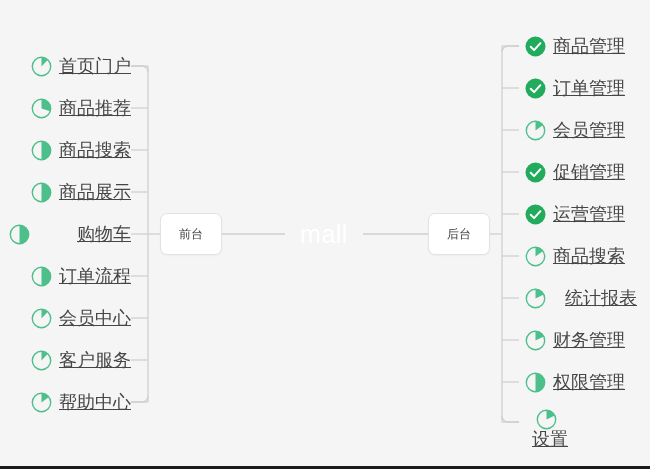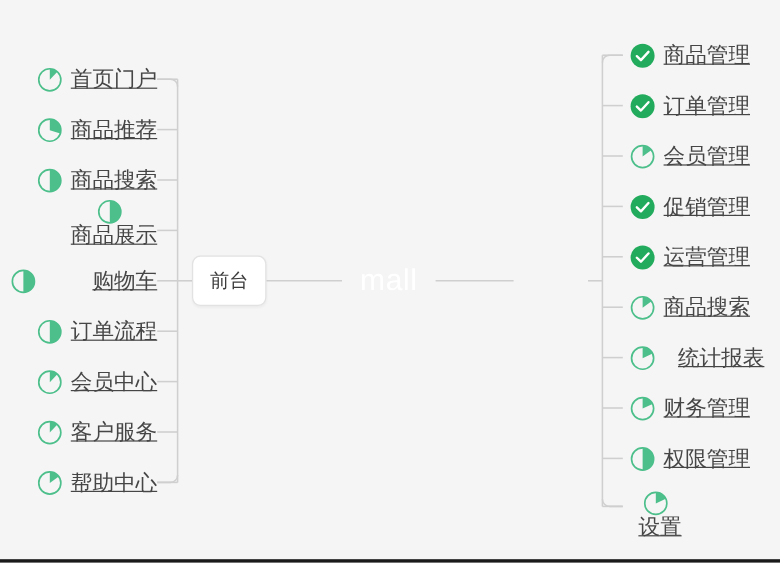--- a/index.html
+++ b/index.html
@@ -39,21 +39,21 @@
   .branch-node {
     position: absolute;
     width: 62px;
     height: 42px;
     background: #ffffff;
     border: 1px solid #e2e2e2;
     border-radius: 7px;
     display: flex;
     align-items: center;
     justify-content: center;
-    font-size: 16px;
+    font-size: 12px;
     color: #3c3c3c;
     box-sizing: border-box;
     box-shadow: 0 1px 2px rgba(0,0,0,0.04);
   }
   #branch-front { left: 160px; top: 213px; }
   #branch-back  { left: 428px; top: 213px; }
 
   
   .leaf {
     position: absolute;
@@ -136,20 +136,23 @@
     </g>
   </svg>
 
   <div class="root-node">
     <span>mall</span>
   </div>
 
   <div class="branch-node" id="branch-front">
     <span>前台</span>
   </div>
+  <div class="branch-node" id="branch-back">
+    <span>后台</span>
+  </div>
 
   <div id="leaf-layer">
       <div class="leaf leaf-left" style="top: 53px;">
         <span style="display: flex;">
           <svg class="status-icon" viewBox="0 0 21 21" xmlns="http://www.w3.org/2000/svg">
       <circle cx="10.5" cy="10.5" r="9.2" fill="none" stroke="#4CBF8B" stroke-width="1.4"></circle>
       <path d="M10.5 10.5 L10.5 1.3000000000000007 A9.2 9.2 0 0 1 16.80 3.79 Z" fill="#4CBF8B"></path>
     </svg>
         </span>
         <span class="leaf-label">首页门户</span>
@@ -165,21 +168,21 @@
       </div>
       <div class="leaf leaf-left" style="top: 137px;">
         <span style="display: flex;">
           <svg class="status-icon" viewBox="0 0 21 21" xmlns="http://www.w3.org/2000/svg">
       <circle cx="10.5" cy="10.5" r="9.2" fill="none" stroke="#4CBF8B" stroke-width="1.4"></circle>
       <path d="M10.5 10.5 L10.5 1.3000000000000007 A9.2 9.2 0 0 1 10.50 19.70 Z" fill="#4CBF8B"></path>
     </svg>
         </span>
         <span class="leaf-label">商品搜索</span>
       </div>
-      <div class="leaf leaf-left" style="top: 179px; flex-direction: column;">
+      <div class="leaf leaf-left" style="top: 179px;">
         <span style="display: flex;">
           <svg class="status-icon" viewBox="0 0 21 21" xmlns="http://www.w3.org/2000/svg">
       <circle cx="10.5" cy="10.5" r="9.2" fill="none" stroke="#4CBF8B" stroke-width="1.4"></circle>
       <path d="M10.5 10.5 L10.5 1.3000000000000007 A9.2 9.2 0 0 1 10.50 19.70 Z" fill="#4CBF8B"></path>
     </svg>
         </span>
         <span class="leaf-label">商品展示</span>
       </div>
       <div class="leaf leaf-left" style="top: 221px; gap: 40px;">
         <span style="display: flex;">

